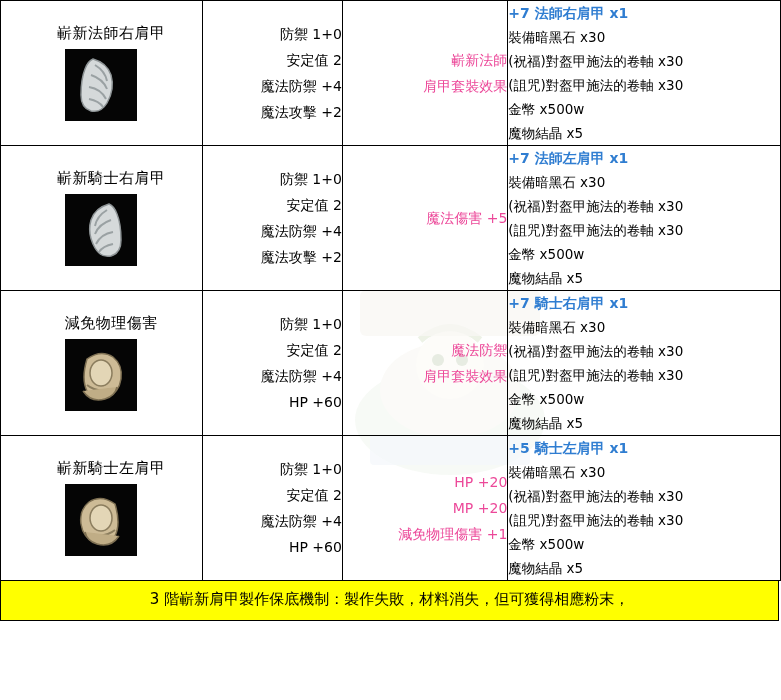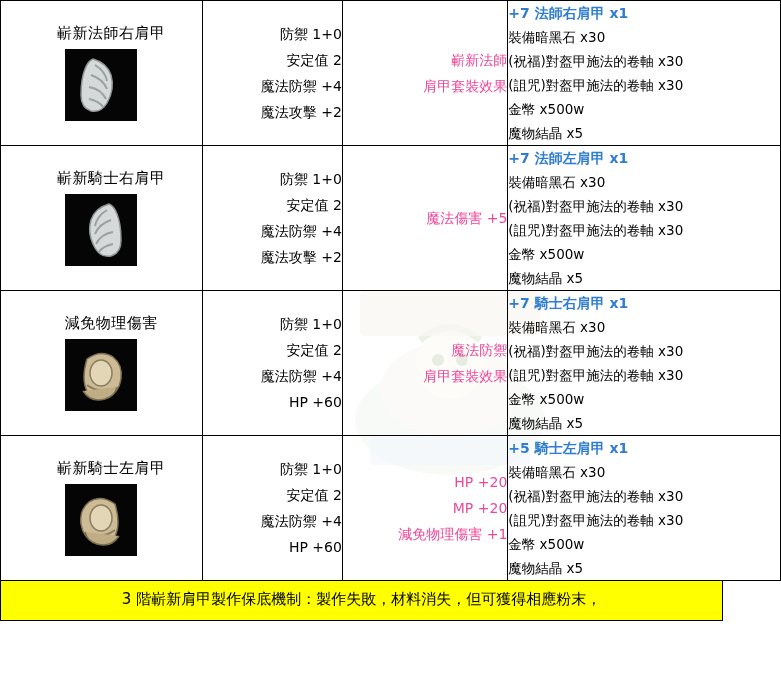--- a/index.html
+++ b/index.html
@@ -110,21 +110,21 @@
   
   .note-box {
     border: 1px solid #000;
     border-top: none;
     background: #ffff00;
     text-align: center;
     padding: 6px 4px 8px 4px;
     font-size: 15px;
     line-height: 25px;
     color: #000;
-    width: 723px;
+    width: 779px;
     box-sizing: border-box;
     position: relative;
     z-index: 1;
   }
 </style>
 </head>
 <body>
 
 <svg id="watermark" viewBox="0 0 300 230">
   <g opacity="0.5">

